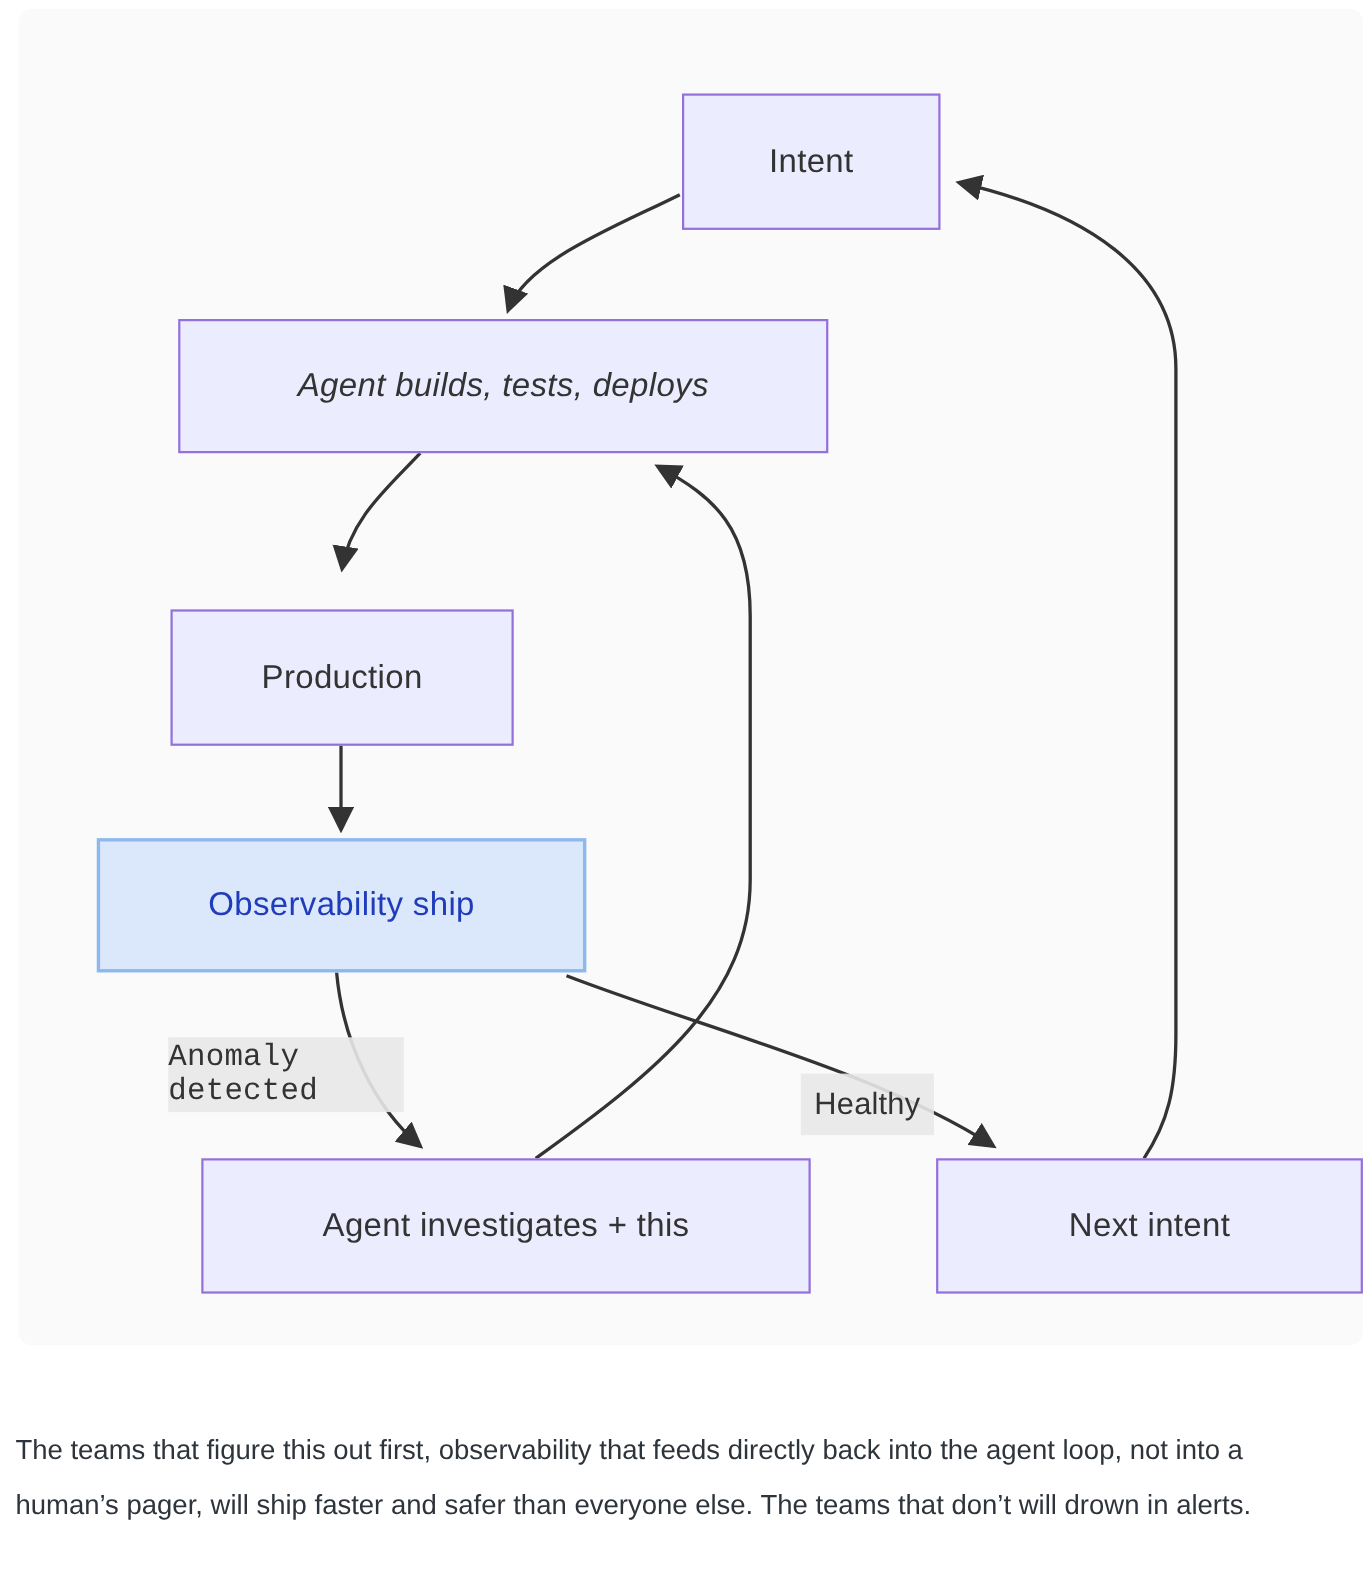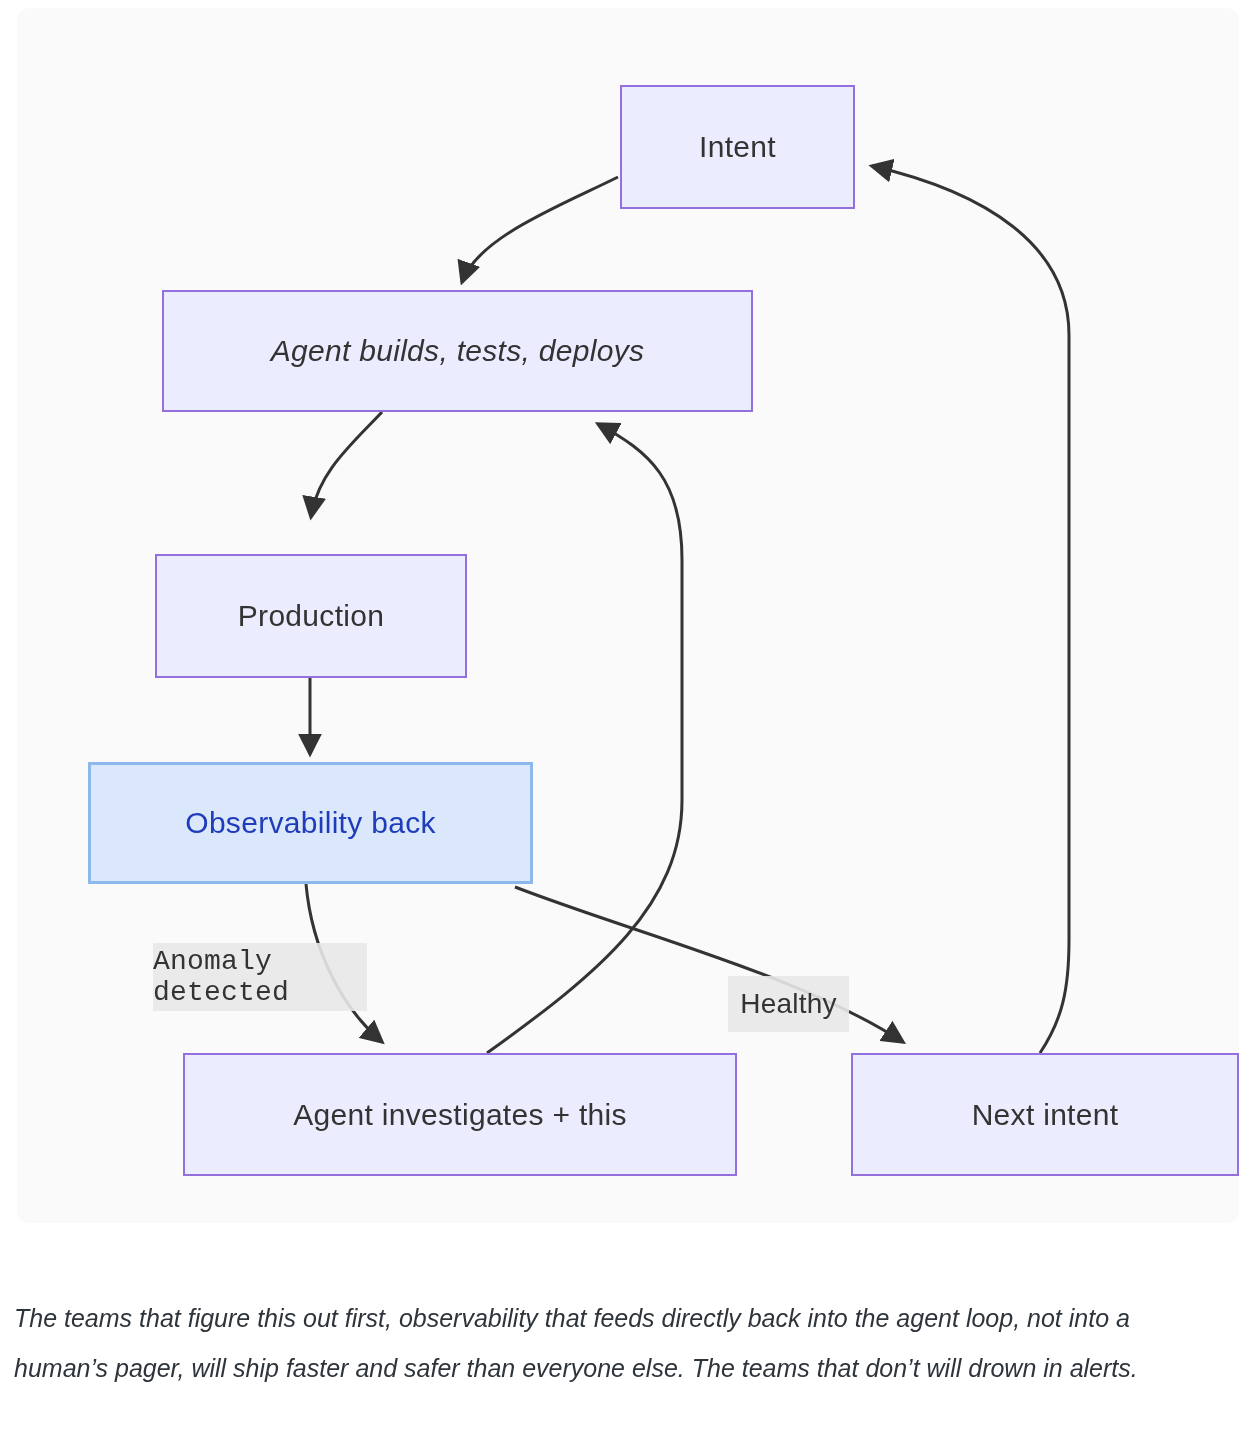--- a/index.html
+++ b/index.html
@@ -51,21 +51,20 @@
   #node-next-intent       { left:851px; top:1053px; width:388px; height:123px; }
   #edge-label-anomaly { left:153px; top:943px; width:214px; height:68px;font-family:Liberation Mono, monospace; }
   #edge-label-healthy { left:728px; top:976px; width:121px; height:56px; }
   .caption {
     position:absolute;
     left:14px; top:1268px;
     width:1213px;
     font-size:25px;
     line-height:50px;
     color:#2e343b;
-    font-style:italic;
   }
 </style>
 </head>
 <body>
 
 <div class="panel"></div>
 
 <svg class="edges" width="1239" height="1232" viewBox="0 0 1239 1232">
   <defs>
     <marker id="arrow" viewBox="0 0 10 10" refX="8.5" refY="5" markerWidth="8" markerHeight="8" orient="auto-start-reverse">
@@ -82,17 +81,17 @@
     <path d="M 1040 1053 C 1062 1020 1069 990 1069 940 L 1069 335 C 1069 245 985 192 872 166" marker-end="url(#arrow)"></path>
   </g>
 </svg>
 
 <div class="edge-label" id="edge-label-anomaly">Anomaly detected</div>
 <div class="edge-label" id="edge-label-healthy">Healthy</div>
 
 <div class="node" id="node-intent">Intent</div>
 <div class="node" id="node-agent-builds">Agent builds, tests, deploys</div>
 <div class="node" id="node-production">Production</div>
-<div class="node highlight" id="node-observability">Observability back</div>
+<div class="node highlight" id="node-observability">Observability ship</div>
 <div class="node" id="node-agent-investigates">Agent investigates + this</div>
 <div class="node" id="node-next-intent">Next intent</div>
 
 <p class="caption">The teams that figure this out first, observability that feeds directly back into the agent loop, not into a human’s pager, will ship faster and safer than everyone else. The teams that don’t will drown in alerts.</p>
 
 </body></html>

